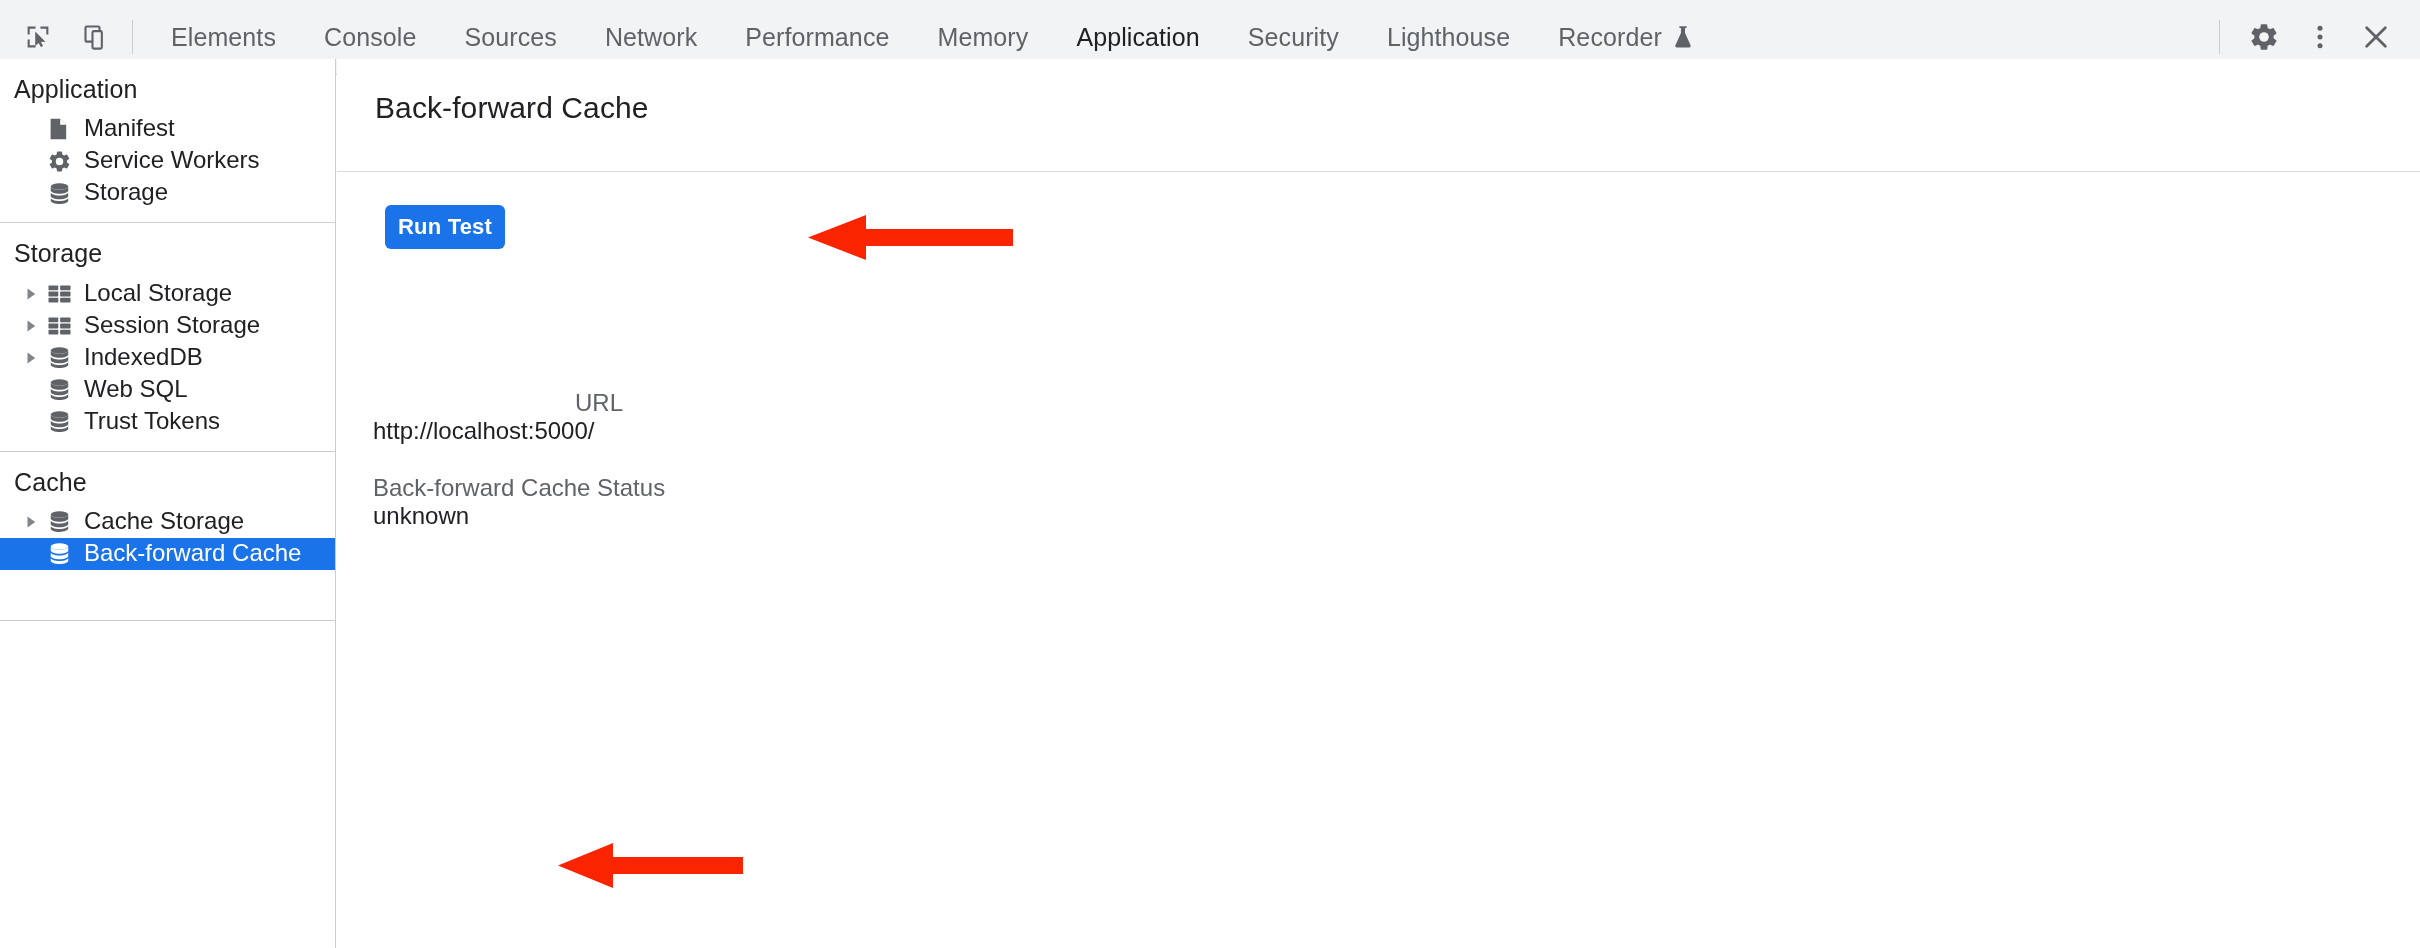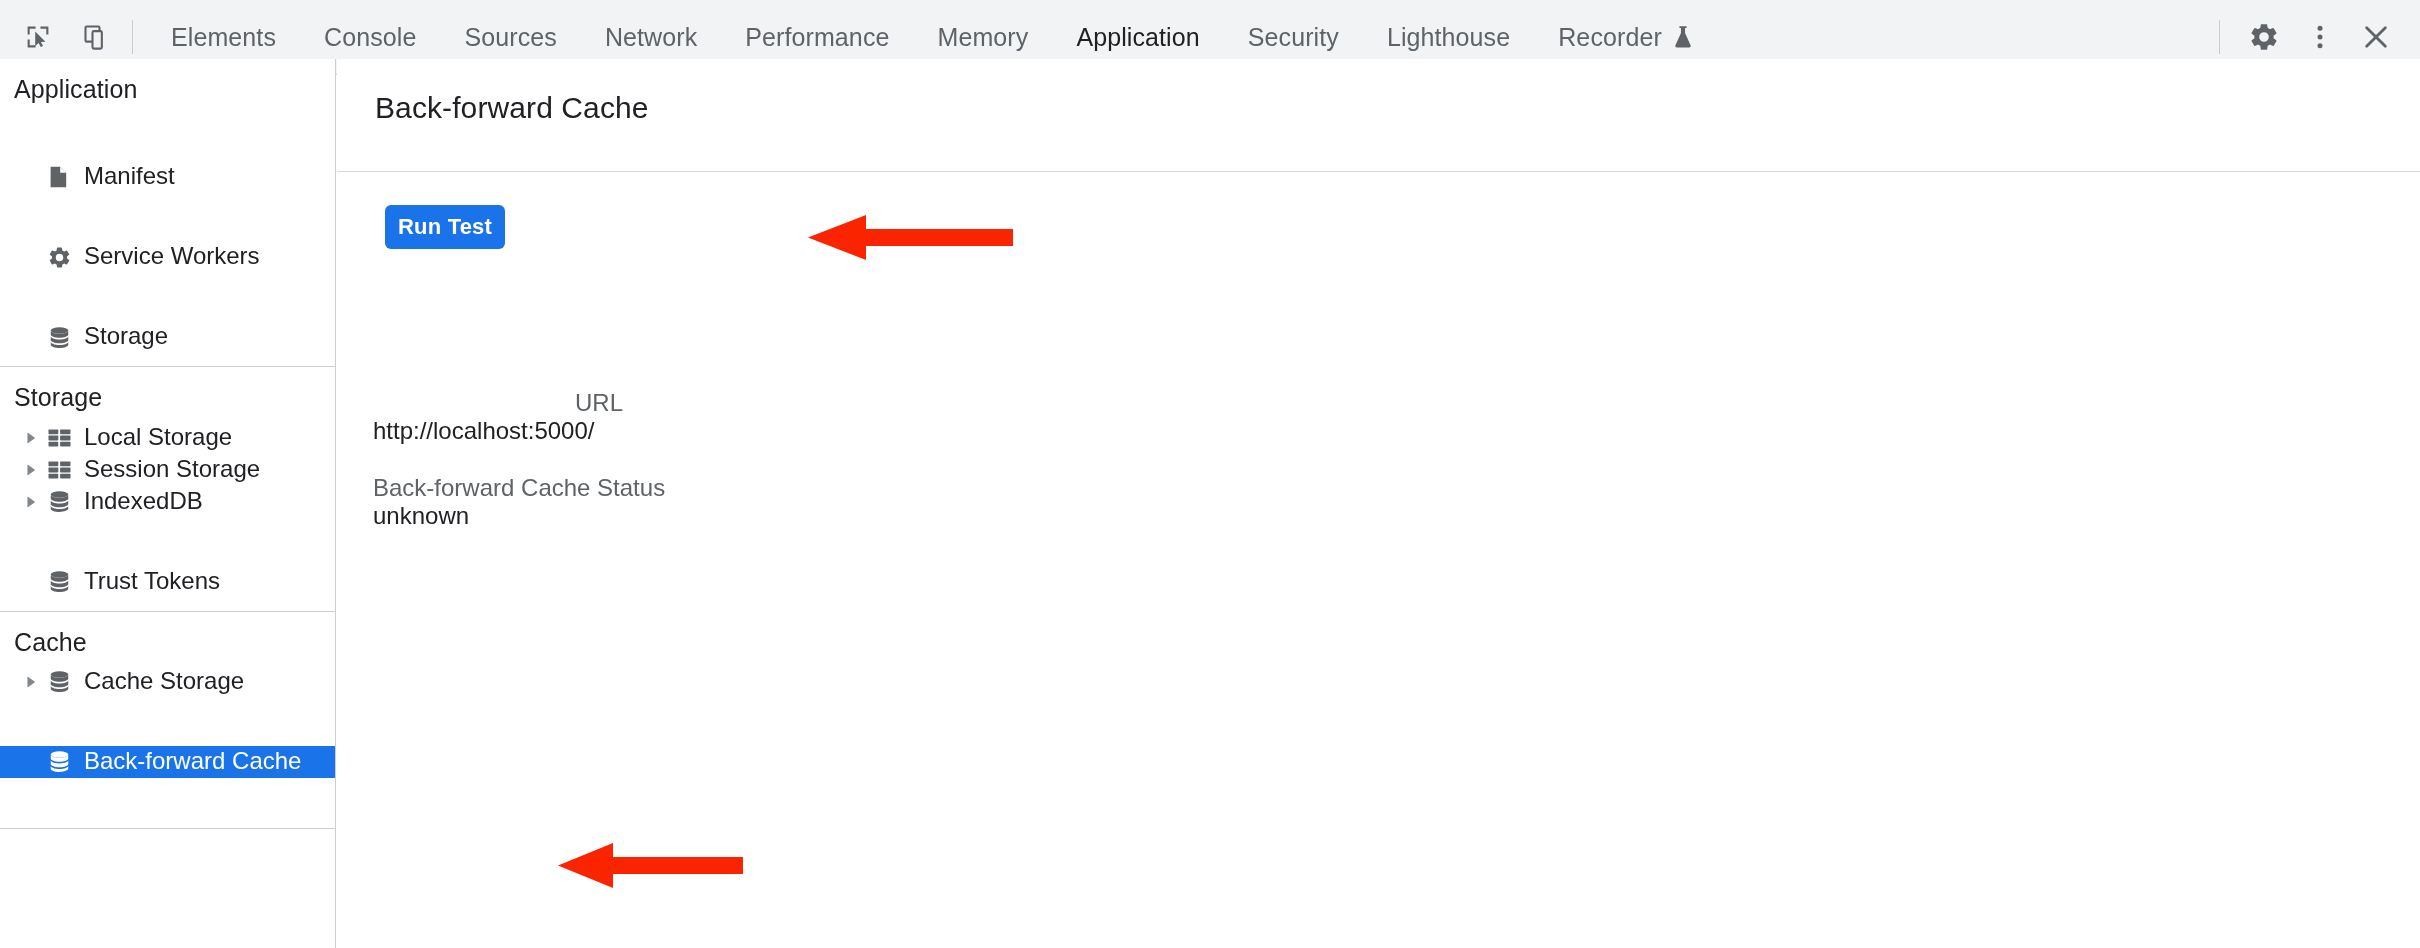--- a/index.html
+++ b/index.html
@@ -128,21 +128,21 @@
   }
   .row-icon {
     width: 30px;
     flex: 0 0 30px;
     display: flex;
     align-items: center;
     justify-content: center;
     margin-right: 10px;
   }
   .row-label { line-height: 1; padding-bottom: 2px; }
-  .tree-row.no-arrow { padding-left: 44px; margin-top: 48px; }
+  .tree-row.no-arrow { padding-left: 44px; }
 
   
   #main-panel {
     position: absolute;
     top: 59px; left: 337px;
     width: 2083px;
     height: 889px;
     background: #ffffff;
     overflow: hidden;
   }
@@ -382,20 +382,33 @@
             <ellipse cx="10" cy="4.4" rx="7" ry="2.6"></ellipse>
             <path d="M3 4.4 v3.1 c0 1.45 3.13 2.6 7 2.6 s7-1.15 7-2.6 v-3.1 c0 1.45 -3.13 2.6 -7 2.6 s-7-1.15-7-2.6 z"></path>
             <path d="M3 8.9 v3.1 c0 1.45 3.13 2.6 7 2.6 s7-1.15 7-2.6 v-3.1 c0 1.45 -3.13 2.6 -7 2.6 s-7-1.15-7-2.6 z"></path>
             <path d="M3 13.4 v2.3 c0 1.45 3.13 2.6 7 2.6 s7-1.15 7-2.6 v-2.3 c0 1.45 -3.13 2.6 -7 2.6 s-7-1.15-7-2.6 z"></path>
           </g>
         </svg>
       </span>
       <span class="row-label">IndexedDB</span>
     </div>
 
+    <div class="tree-row no-arrow">
+      <span class="row-icon">
+        <svg width="25" height="25" viewBox="0 0 20 20">
+          <g fill="#5f6368">
+            <ellipse cx="10" cy="4.4" rx="7" ry="2.6"></ellipse>
+            <path d="M3 4.4 v3.1 c0 1.45 3.13 2.6 7 2.6 s7-1.15 7-2.6 v-3.1 c0 1.45 -3.13 2.6 -7 2.6 s-7-1.15-7-2.6 z"></path>
+            <path d="M3 8.9 v3.1 c0 1.45 3.13 2.6 7 2.6 s7-1.15 7-2.6 v-3.1 c0 1.45 -3.13 2.6 -7 2.6 s-7-1.15-7-2.6 z"></path>
+            <path d="M3 13.4 v2.3 c0 1.45 3.13 2.6 7 2.6 s7-1.15 7-2.6 v-2.3 c0 1.45 -3.13 2.6 -7 2.6 s-7-1.15-7-2.6 z"></path>
+          </g>
+        </svg>
+      </span>
+      <span class="row-label">Web SQL</span>
+    </div>
 
 
     <div class="tree-row no-arrow">
       <span class="row-icon">
         <svg width="25" height="25" viewBox="0 0 20 20">
           <g fill="#5f6368">
             <ellipse cx="10" cy="4.4" rx="7" ry="2.6"></ellipse>
             <path d="M3 4.4 v3.1 c0 1.45 3.13 2.6 7 2.6 s7-1.15 7-2.6 v-3.1 c0 1.45 -3.13 2.6 -7 2.6 s-7-1.15-7-2.6 z"></path>
             <path d="M3 8.9 v3.1 c0 1.45 3.13 2.6 7 2.6 s7-1.15 7-2.6 v-3.1 c0 1.45 -3.13 2.6 -7 2.6 s-7-1.15-7-2.6 z"></path>
             <path d="M3 13.4 v2.3 c0 1.45 3.13 2.6 7 2.6 s7-1.15 7-2.6 v-2.3 c0 1.45 -3.13 2.6 -7 2.6 s-7-1.15-7-2.6 z"></path>

